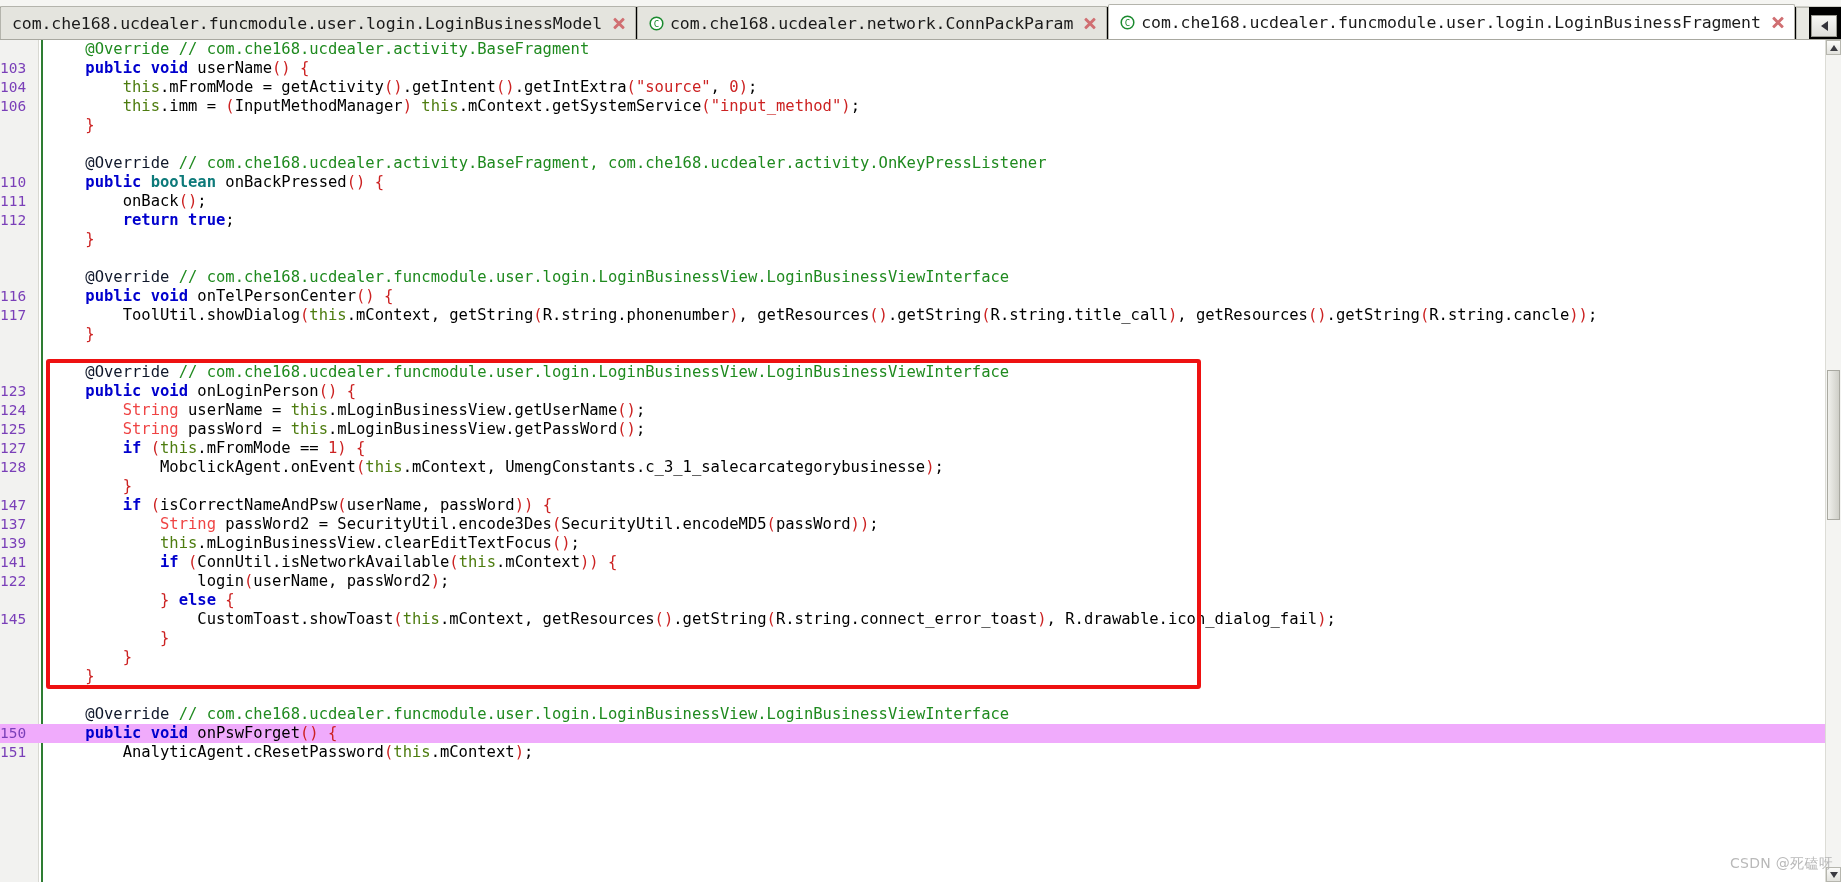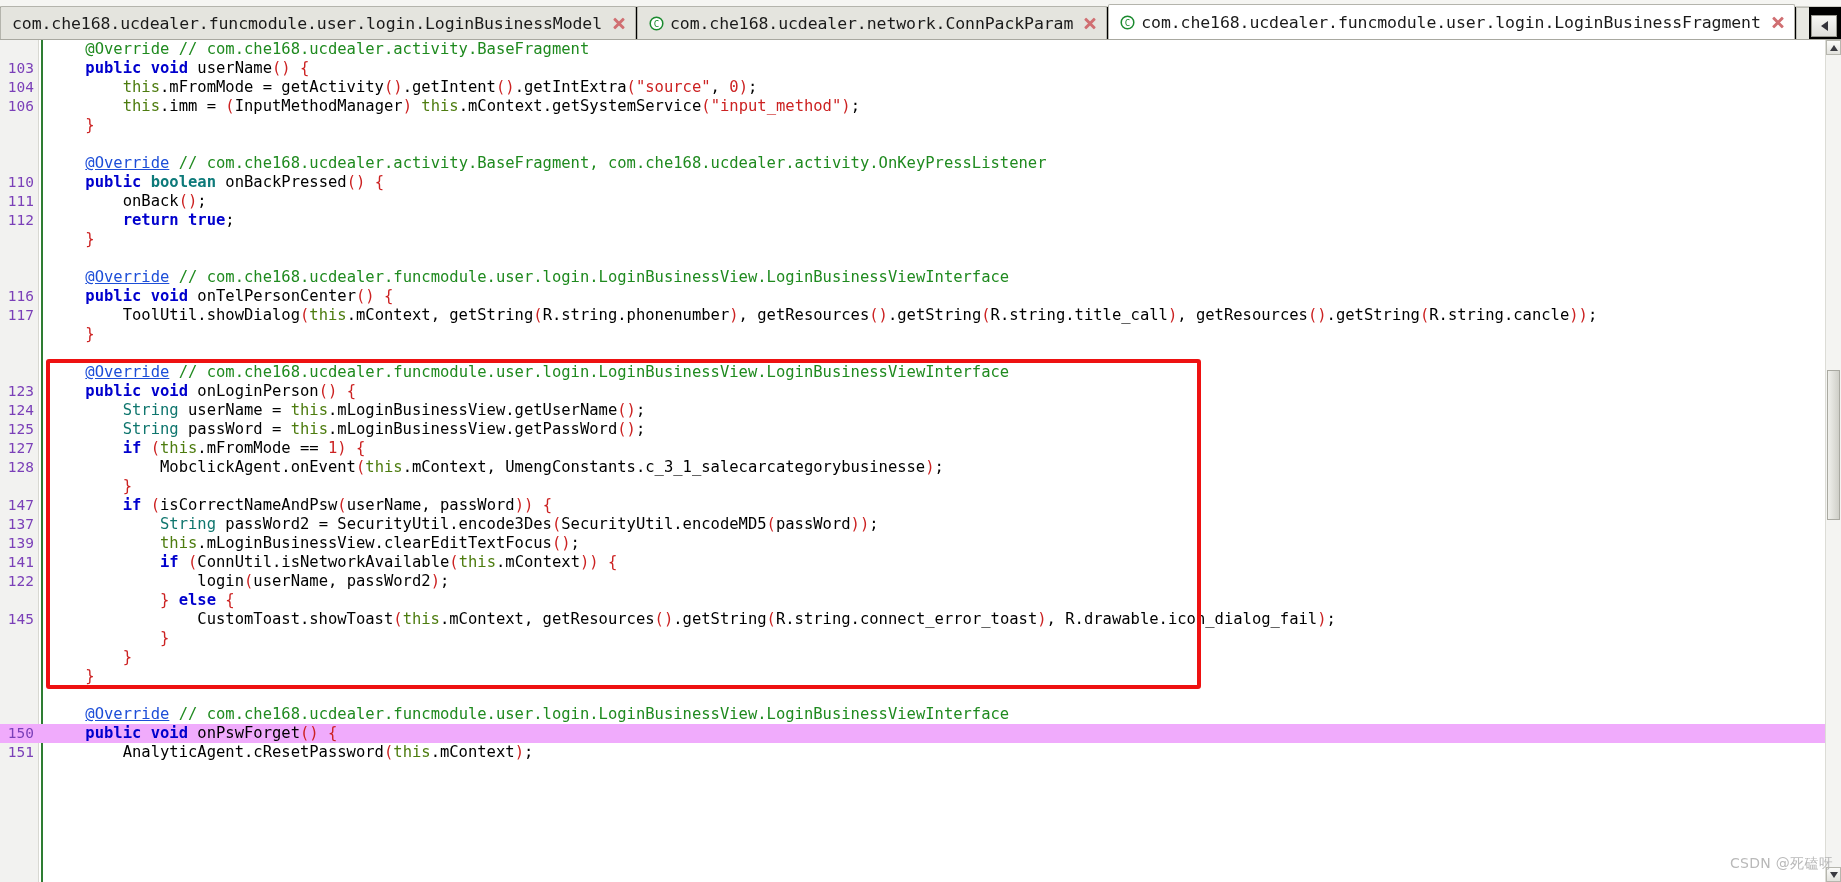--- a/index.html
+++ b/index.html
@@ -146,39 +146,39 @@
     line-height: 19px;
     font-size: 15.5px;
     white-space: pre;
     font-family: "DejaVu Sans Mono", "Liberation Mono", monospace;
   }
   .line.hl { background: #f0abfc; text-decoration: underline; }
   .ln {
     position: absolute;
     left: 0;
     width: 34px;
-    text-align: right;
+    text-align: left;
     color: #7a3fb8;
     font-size: 14.5px;
     font-family: "DejaVu Sans Mono", "Liberation Mono", monospace;
   }
   .ltext {
     position: absolute;
     left: 48px;
     right: 0;
     color: #000000;
   }
 
   
   .kw   { color: #0000cd; font-weight: bold; }
   .kw2  { color: #0d7a7a; font-weight: bold; }
   .thisk{ color: #4d7c0f; font-weight: normal; margin-top: 36px; }
-  .typ  { color: #0f766e; }
+  .typ  { color: #ef4444; }
   .cmt  { color: #1f8a1f; }
-  .ann  { color: #1d4ed8; text-decoration: underline; }
+  .ann  { color: #0f172a; }
   .punc { color: #cc2222; }
   .num  { color: #cc2222; }
   .str  { color: #cc2222; }
   .pl   { color: #000000; }
 
   
   .redbox {
     position: absolute;
     border: 4px solid #ee1111;
     border-radius: 3px;

